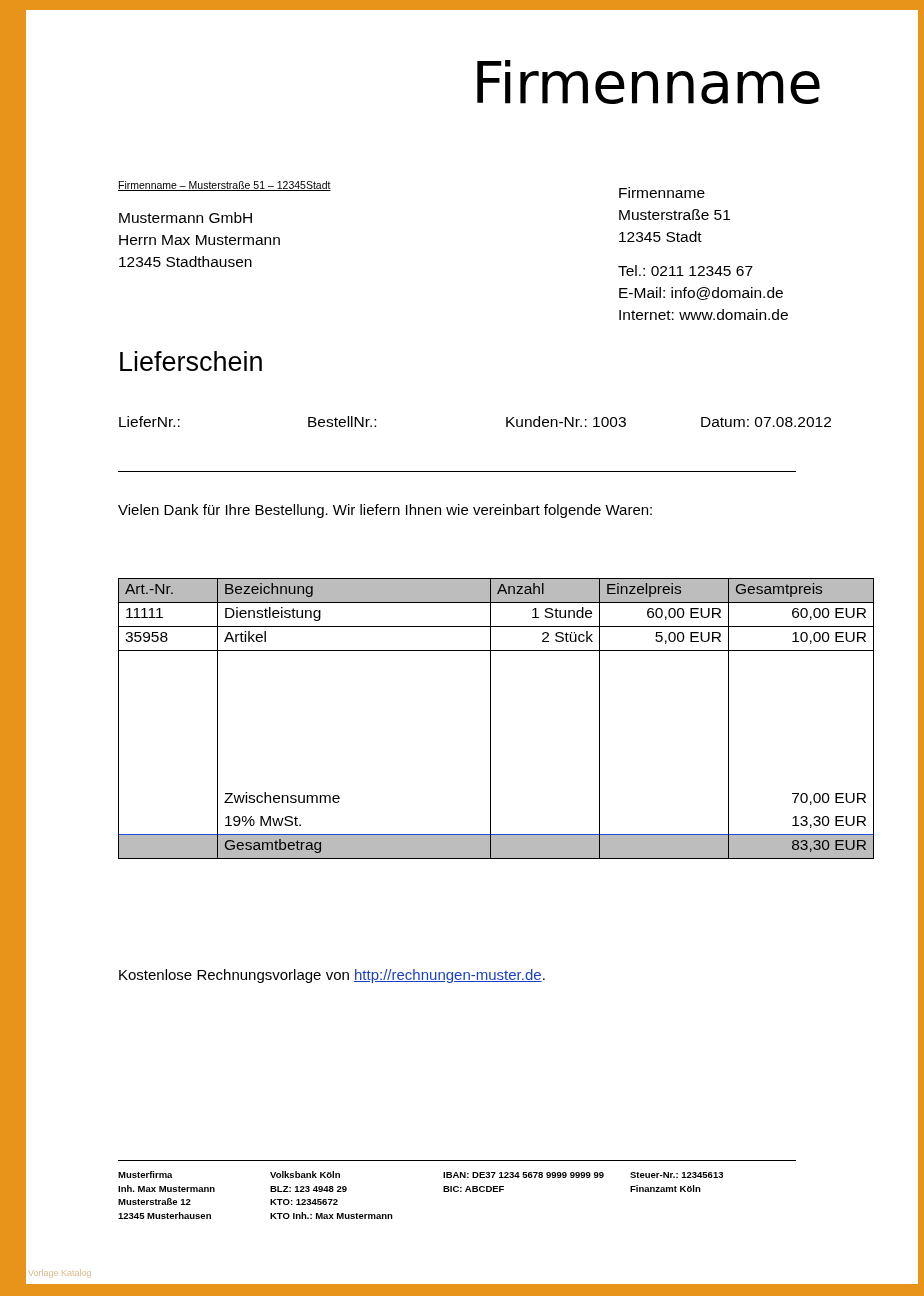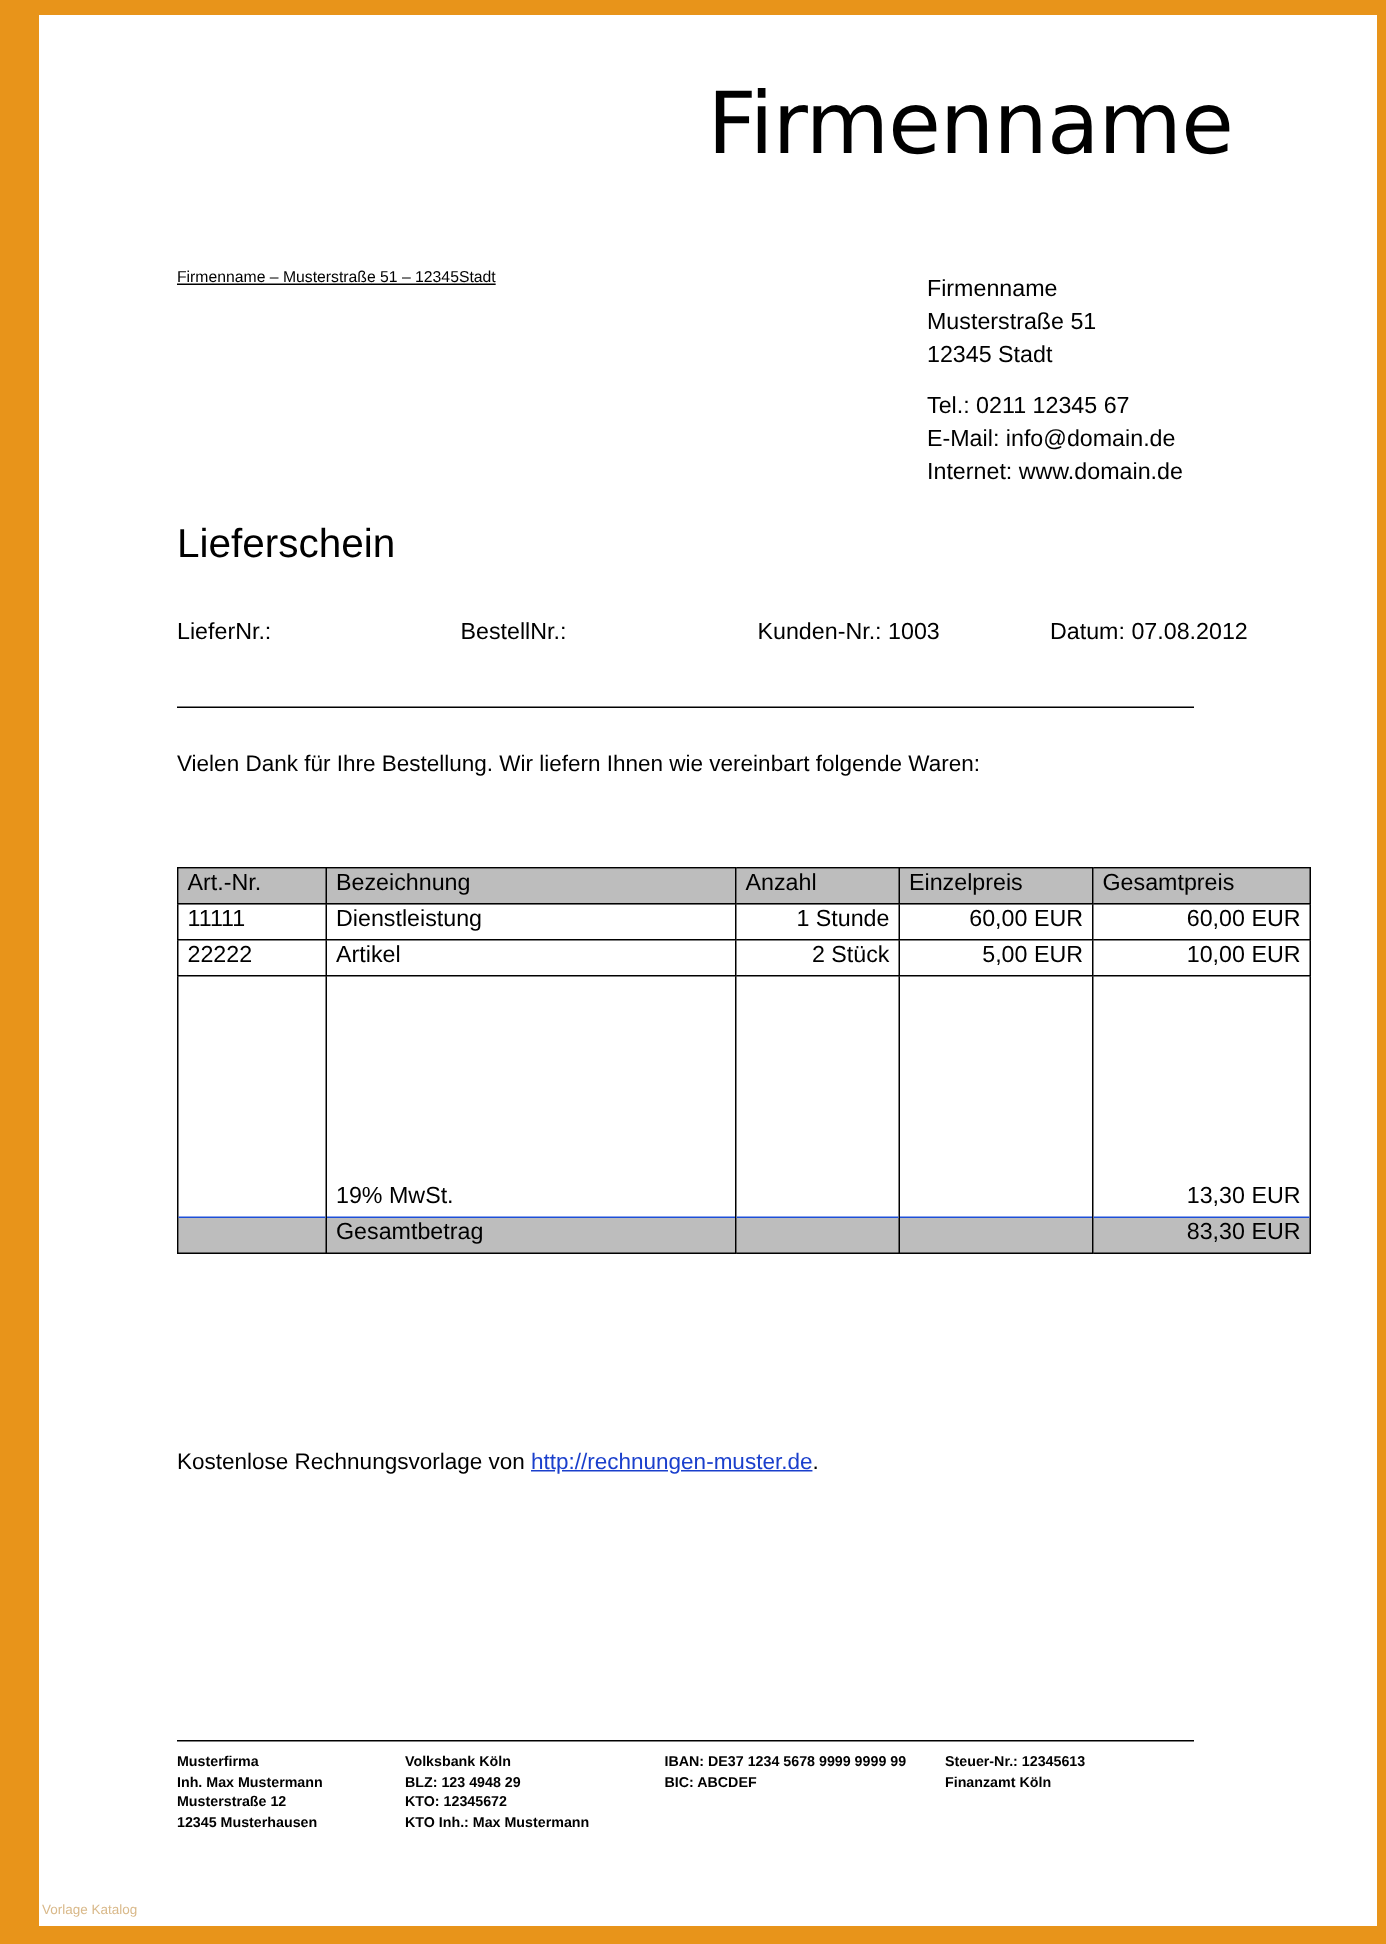--- a/index.html
+++ b/index.html
@@ -226,20 +226,25 @@
 <div class="frame-top"></div>
 <div class="frame-right"></div>
 <div class="frame-bottom"></div>
 
 <div class="page">
 
   <div class="company-title">Firmenname</div>
 
   <div class="return-line">Firmenname – Musterstraße 51 – 12345Stadt</div>
 
+  <div class="recipient">
+    <div>Mustermann GmbH</div>
+    <div>Herrn Max Mustermann</div>
+    <div>12345 Stadthausen</div>
+  </div>
 
   <div class="sender">
     <div>Firmenname</div>
     <div>Musterstraße 51</div>
     <div>12345 Stadt</div>
     <div class="gap"></div>
     <div>Tel.: 0211 12345 67</div>
     <div>E-Mail: info@domain.de</div>
     <div>Internet: www.domain.de</div>
   </div>
@@ -269,32 +274,39 @@
     </thead>
     <tbody>
       <tr>
         <td class="no-b-bot">11111</td>
         <td class="no-b-bot">Dienstleistung</td>
         <td class="ta-r no-b-bot">1 Stunde</td>
         <td class="ta-r no-b-bot">60,00 EUR</td>
         <td class="ta-r no-b-bot">60,00 EUR</td>
       </tr>
       <tr>
-        <td class="no-b-top no-b-bot">22222</td>
+        <td class="no-b-top no-b-bot">35958</td>
         <td class="no-b-top no-b-bot">Artikel</td>
         <td class="ta-r no-b-top no-b-bot">2 Stück</td>
         <td class="ta-r no-b-top no-b-bot">5,00 EUR</td>
         <td class="ta-r no-b-top no-b-bot">10,00 EUR</td>
       </tr>
       <tr class="spacer-row">
         <td></td>
         <td></td>
         <td></td>
         <td></td>
         <td></td>
+      </tr>
+      <tr class="sum-row">
+        <td></td>
+        <td>Zwischensumme</td>
+        <td class="nbr"></td>
+        <td class="nbl"></td>
+        <td class="ta-r">70,00 EUR</td>
       </tr>
       <tr class="sum-row">
         <td></td>
         <td>19% MwSt.</td>
         <td class="nbr"></td>
         <td class="nbl"></td>
         <td class="ta-r">13,30 EUR</td>
       </tr>
       <tr class="total-row">
         <td></td>

